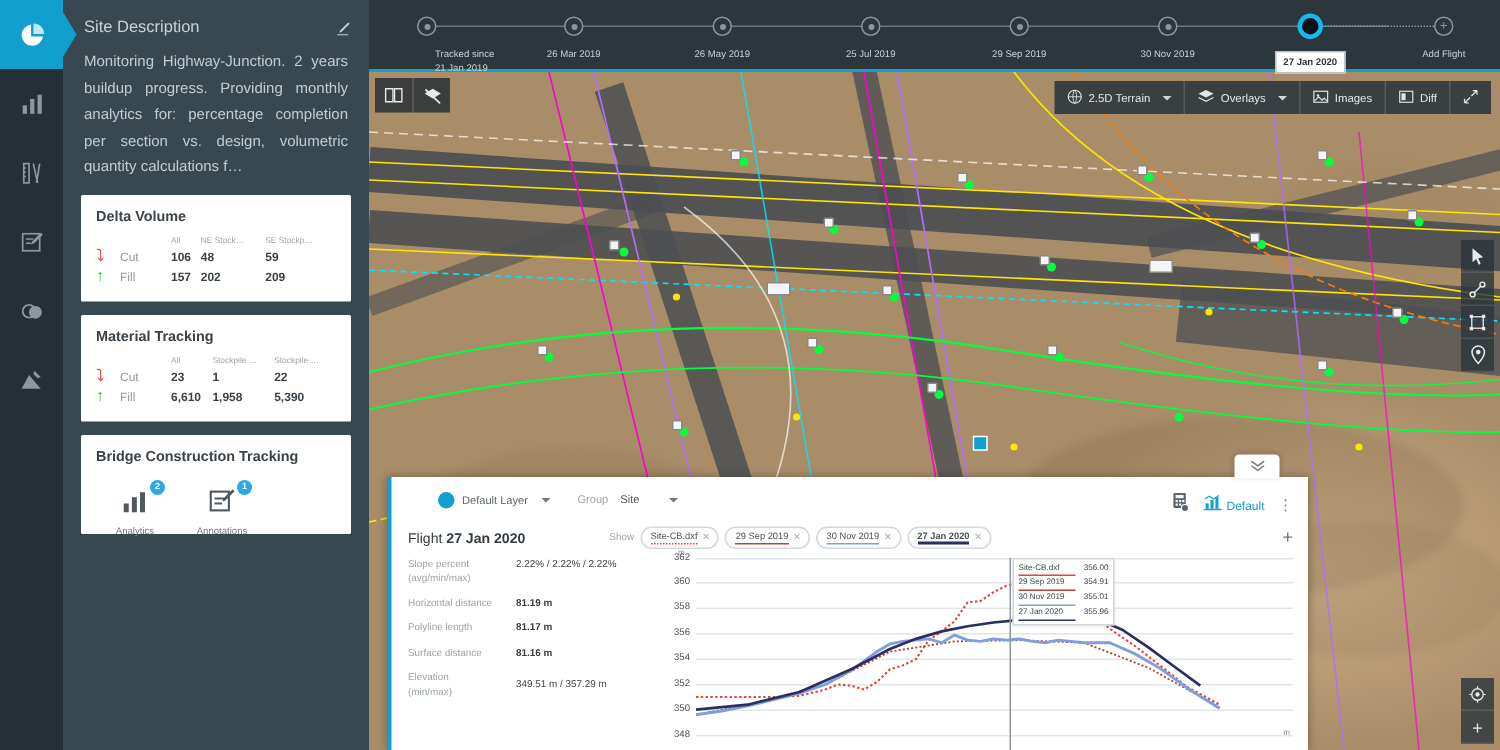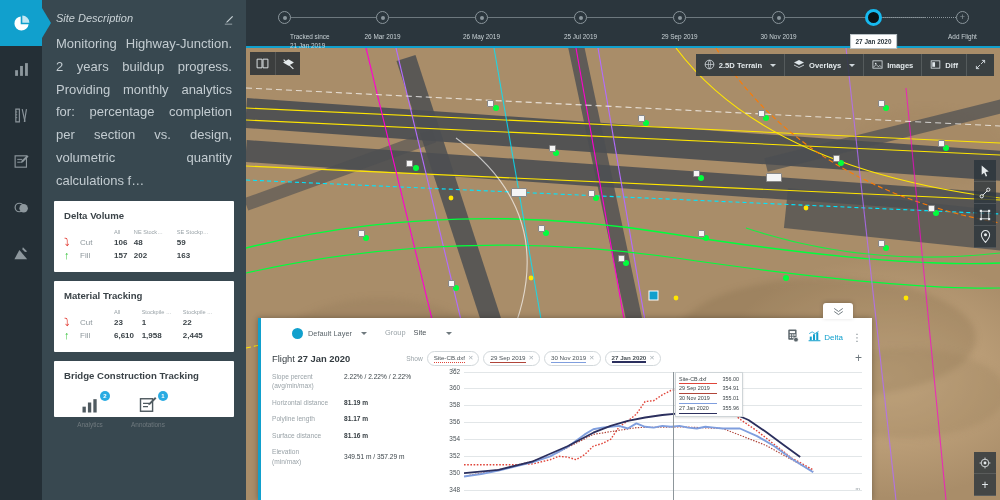--- a/index.html
+++ b/index.html
@@ -33,25 +33,24 @@
     position: absolute; left: 42px; top: 0; width: 204px; height: 500px;
     background: #384850; z-index: 30; overflow: hidden;
   }
   #panel-title {
     color: #fff; font-size: 16px; letter-spacing: 1.2px;
     padding: 22px 0 0 14px; font-weight: 400;
   }
   .sd-head {
     display: flex; align-items: flex-start; justify-content: space-between;
     padding: 12px 12px 0 14px;
-    font-style: italic;
   }
   .sd-head h3 { color: #c9d2d6; font-size: 11px; font-weight: 400; }
   .sd-body {
-    color: #c3ccd1; font-size: 13px; line-height: 1.75;
+    color: #c3ccd1; font-size: 10px; line-height: 1.75;
     padding: 3px 14px 0 14px; text-align: justify;
   }
   .sd-more { color: #3fa9f5; font-size: 7.5px; padding: 3px 0 0 14px; }
 
   .card {
     background: #fff; margin: 9px 12px 0 12px; border-radius: 1px;
     padding: 9px 10px 10px 10px;
   }
   .card h4 { font-size: 9.6px; font-weight: 700; color: #3b4348; margin-bottom: 6px; }
   table.vol { width: 100%; border-collapse: collapse; }
@@ -149,21 +148,20 @@
   .mtl-btn + .mtl-btn { border-left: 1px solid rgba(255,255,255,0.12); }
 
   #map-toolbar {
     position: absolute; right: 6px; top: 6px; height: 22px;
     background: rgba(42,53,60,0.88); display: flex; align-items: stretch; z-index: 12;
   }
   .mtb {
     display: flex; align-items: center; gap: 4px; padding: 0 8px;
     color: #e3e9ec; font-size: 7.6px; white-space: nowrap;
     border-right: 1px solid rgba(255,255,255,0.14);
-    font-weight: bold;
   }
   .mtb:last-child { border-right: none; }
   .caret { width: 0; height: 0; border-left: 3px solid transparent;
            border-right: 3px solid transparent; border-top: 3.5px solid #cfd7db; margin-left: 4px; }
 
   #map-tools-right {
     position: absolute; right: 4px; top: 112px; width: 22px; z-index: 12;
   }
   .mtr-btn {
     width: 22px; height: 22px; background: rgba(42,53,60,0.80);
@@ -328,21 +326,21 @@
         <td class="lbl">Cut</td>
         <td class="v">106</td>
         <td class="v">48</td>
         <td class="v">59</td>
       </tr>
       <tr>
         <td class="arrow"><span class="fill-arrow">↑</span></td>
         <td class="lbl">Fill</td>
         <td class="v">157</td>
         <td class="v">202</td>
-        <td class="v">163</td>
+        <td class="v">209</td>
       </tr>
     </tbody>
       </table>
   </div>
 
   <div class="card">
     <h4>Material Tracking</h4>
     <table class="vol">
       <tbody>
           <tr>
@@ -357,27 +355,27 @@
         <td class="lbl">Cut</td>
         <td class="v">23</td>
         <td class="v">1</td>
         <td class="v">22</td>
       </tr>
       <tr>
         <td class="arrow"><span class="fill-arrow">↑</span></td>
         <td class="lbl">Fill</td>
         <td class="v">6,610</td>
         <td class="v">1,958</td>
-        <td class="v">2,445</td>
+        <td class="v">5,390</td>
       </tr>
     </tbody>
       </table>
   </div>
 
-  <div class="card" style="height:56px;">
+  <div class="card" style="height:66px;">
     <h4>Bridge Construction Tracking</h4>
     <div class="bct-icons">
       <div class="bct-item">
         <span class="bct-badge">2</span>
         <span>
           <svg width="20" height="20" viewBox="0 0 24 24">
               <rect x="3" y="14" width="4" height="7" fill="#4f5a60"></rect>
               <rect x="9.5" y="9" width="4" height="12" fill="#4f5a60"></rect>
               <rect x="16" y="5" width="4" height="16" fill="#4f5a60"></rect>
             </svg>
@@ -682,21 +680,21 @@
       <span style="display:flex;align-items:center;gap:3px;">
         <span>
           <svg width="13" height="12" viewBox="0 0 22 20">
               <path d="M1 18h20" stroke="#11a0cd" stroke-width="1.7"></path>
               <rect x="3" y="11" width="3.4" height="6" fill="#11a0cd"></rect>
               <rect x="8.5" y="7" width="3.4" height="10" fill="#11a0cd"></rect>
               <rect x="14" y="4" width="3.4" height="13" fill="#11a0cd"></rect>
               <path d="M2 6l5-3 5 3 6-4" fill="none" stroke="#11a0cd" stroke-width="1.3"></path>
             </svg>
         </span>
-        <span class="rep">Delta</span>
+        <span class="rep">Default</span>
       </span>
       <span class="kebab">⋮</span>
     </div>
   </div>
 
   <div class="xs-row2">
     <div class="flight-lbl">
       <span>Flight</span> <b>27 Jan 2020</b>
     </div>
     <div class="show-lbl">Show</div>

